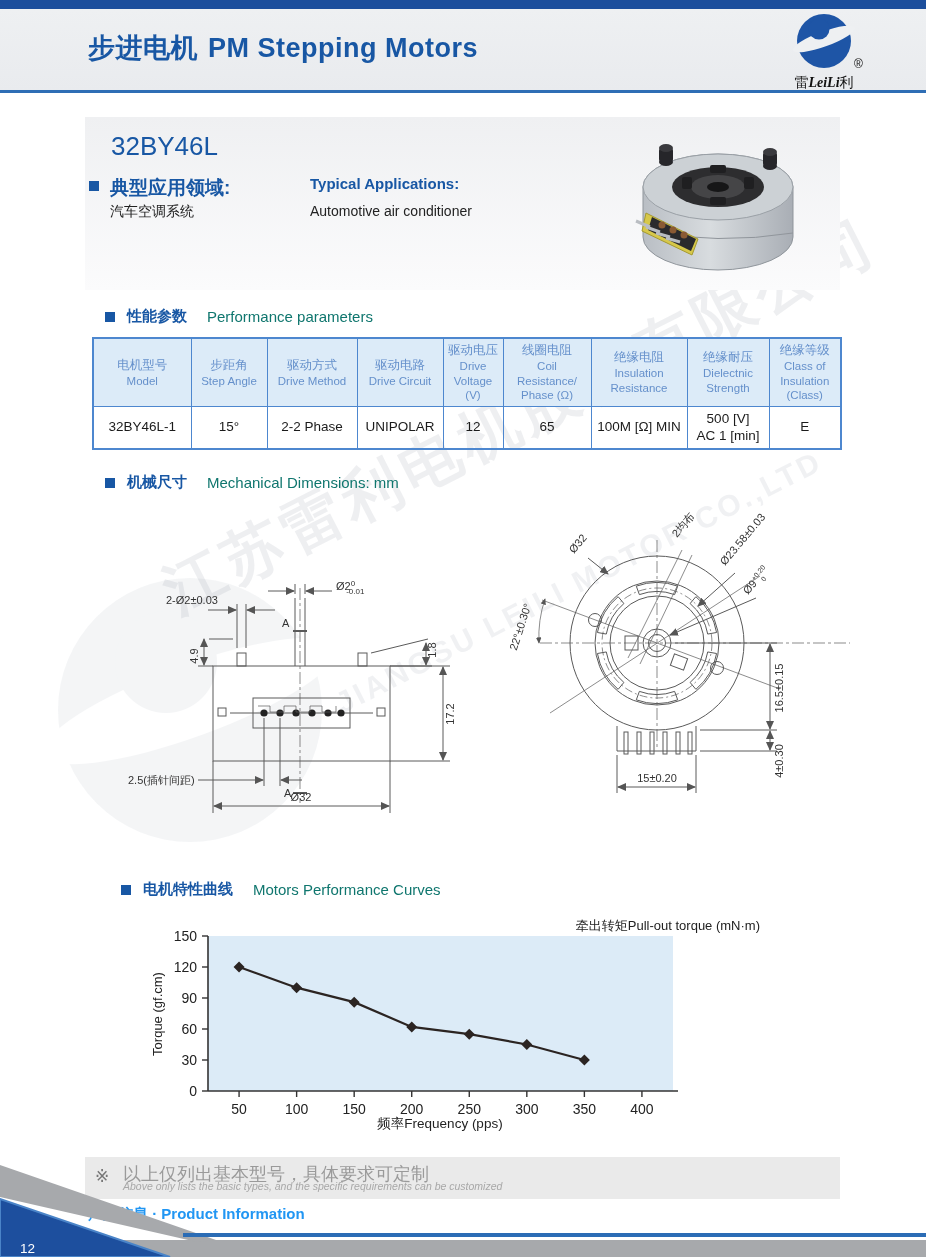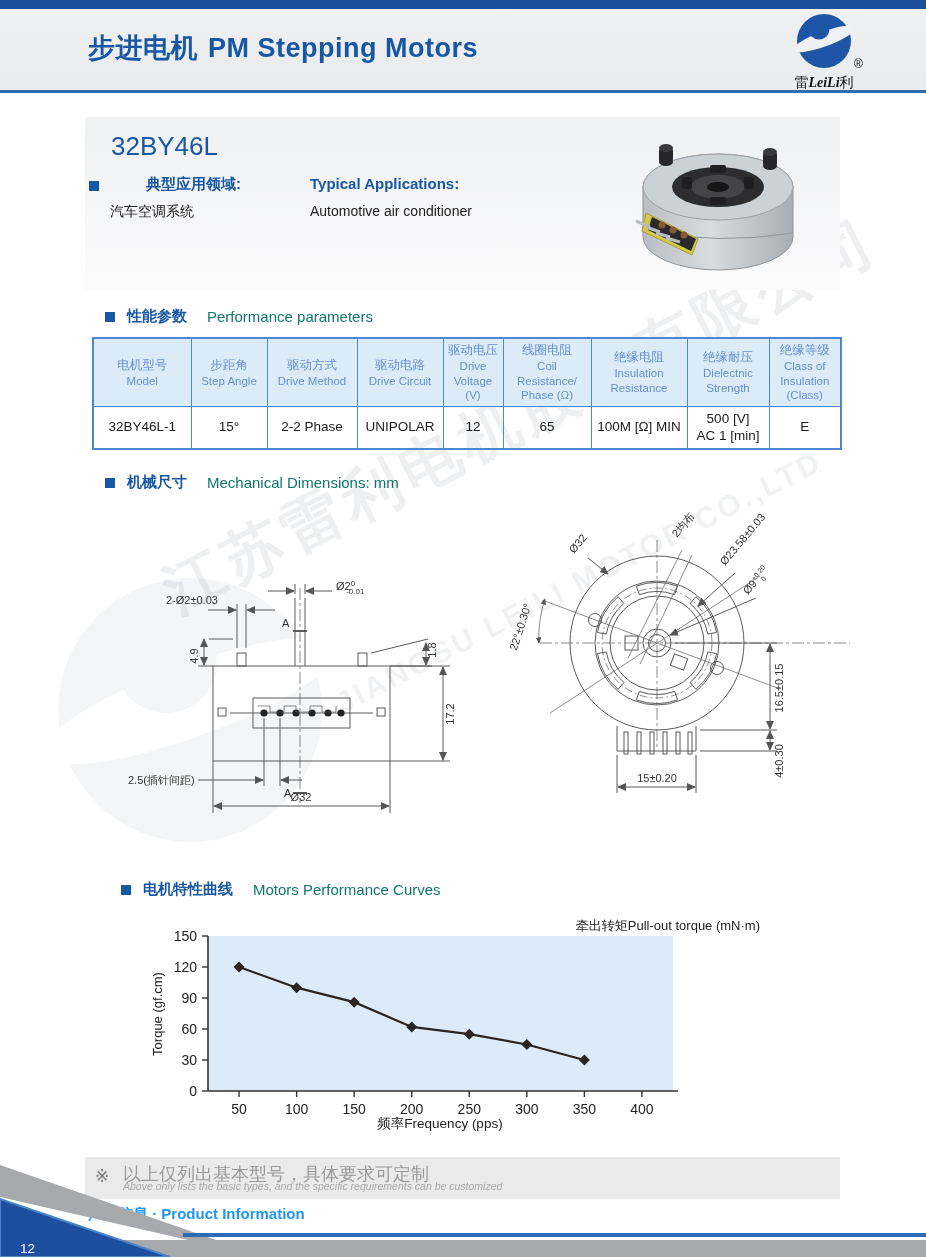--- a/index.html
+++ b/index.html
@@ -14,21 +14,21 @@
   .hdr-title .en{margin-left:10px;}
 
   .logo{position:absolute;right:22px;top:12px;width:160px;height:76px;text-align:center;}
   .logo-cap{font-size:14px;color:#111;margin-top:-2px;}
   .logo-cap .script{font-family:"Liberation Serif","DejaVu Serif",serif;font-style:italic;font-weight:bold;}
 
   .product-box{position:absolute;left:85px;top:117px;width:755px;height:173px;background:linear-gradient(#eff0f2,#fbfbfc);}
   .model-title{position:absolute;left:26px;top:14px;font-size:26px;color:#1857a4;}
   .sq{display:inline-block;width:10px;height:10px;background:#1857a4;}
   .app-sq{position:absolute;left:4px;top:64px;}
-  .app-cn-label{position:absolute;left:25px;top:58px;font-size:15px;font-weight:bold;color:#1857a4;margin-left:36px;}
+  .app-cn-label{position:absolute;left:25px;top:58px;font-size:19px;font-weight:bold;color:#1857a4;}
   .app-cn-value{position:absolute;left:25px;top:86px;font-size:14px;color:#222;}
   .app-en-label{position:absolute;left:225px;top:58px;font-size:15px;font-weight:bold;color:#1857a4;}
   .app-en-value{position:absolute;left:225px;top:86px;font-size:14px;color:#222;}
   .motor-photo{position:absolute;left:525px;top:18px;}
 
   .sec{position:absolute;display:flex;align-items:center;gap:12px;margin-left:17px;}
   .sec .sq{flex:0 0 auto;}
   .sec .cn{font-size:15px;font-weight:bold;color:#1857a4;}
   .sec .en{font-size:15px;color:#0f766e;margin-left:8px;}
   .sec-perf{left:88px;top:307px;}

